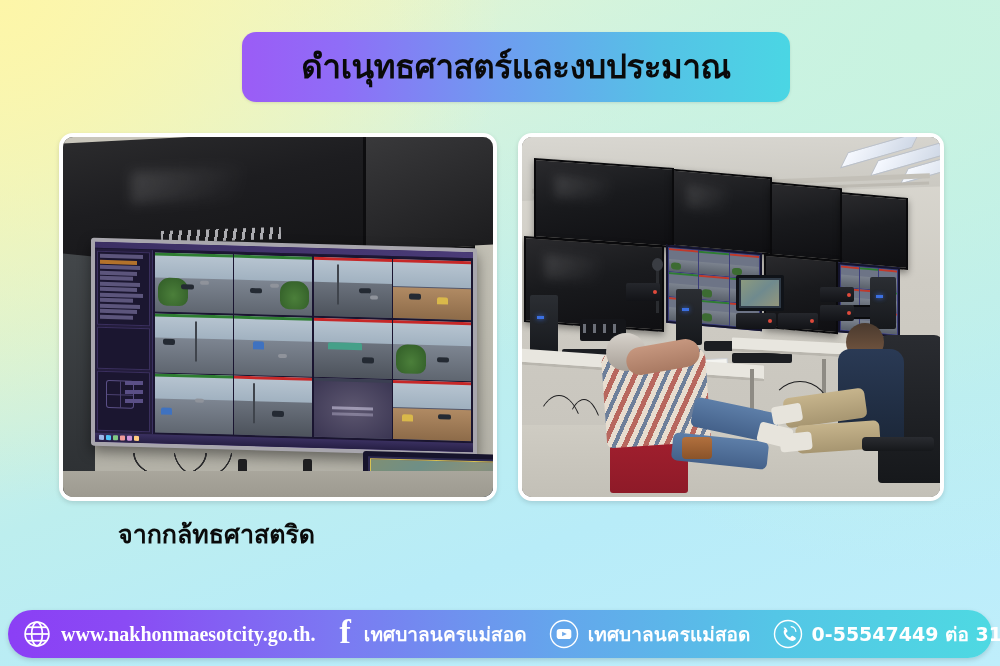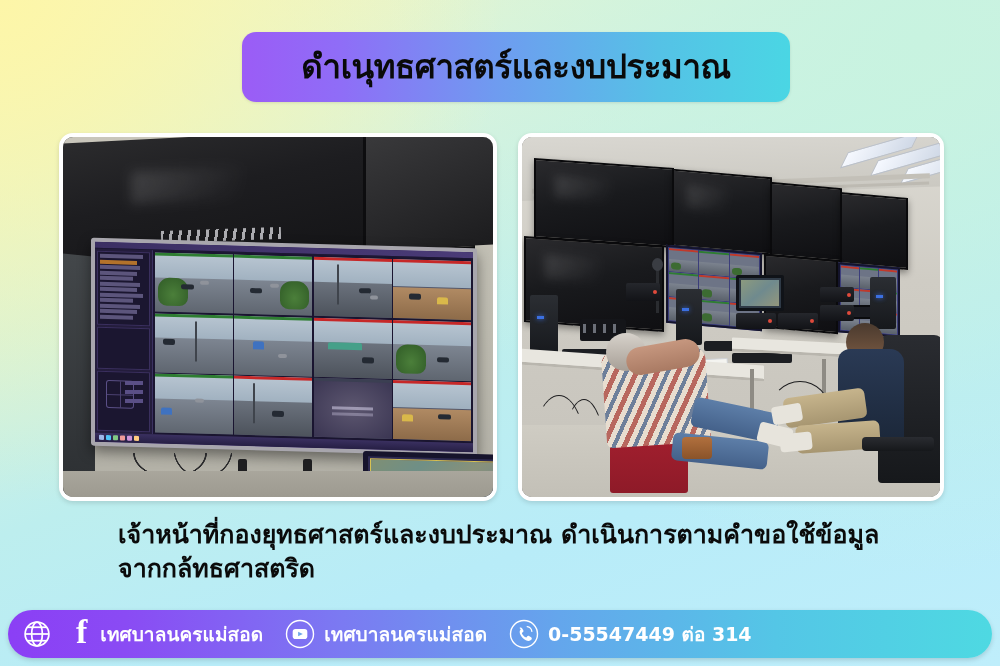--- a/index.html
+++ b/index.html
@@ -481,36 +481,36 @@
       <div class="P-leg" style="left:262px;top:256px;width:82px;height:30px;background:linear-gradient(180deg,#c6b48c,#a79671);transform:rotate(-8deg)"></div>
       <div class="P-leg" style="left:274px;top:286px;width:84px;height:28px;background:linear-gradient(180deg,#c6b48c,#a79671);transform:rotate(-4deg)"></div>
       <div class="P-shoe" style="left:250px;top:268px;width:30px;height:18px;transform:rotate(-10deg)"></div>
       <div class="P-shoe" style="left:258px;top:296px;width:32px;height:18px;transform:rotate(-6deg)"></div>
       <div class="P-chair-black" style="left:340px;top:300px;width:72px;height:14px;border-radius:4px"></div>
     </div>
   </div>
 </div>
 
 <div class="caption">
-  <div>เจ้าหน้าที่กองยุทธศาสตร์และงบประมาณ ดำเนินการตามคำขอใช้ข้อมูล</div>
   <div>จากกล้ทธศาสตริด</div>
 </div>
 
 <div class="footer">
 
   <div class="f-item">
     <span class="ic">
       <svg width="30" height="30" viewBox="0 0 24 24" fill="none" stroke="#ffffff" stroke-width="1.4">
         <circle cx="12" cy="12" r="9.5"></circle>
         <ellipse cx="12" cy="12" rx="4.3" ry="9.5"></ellipse>
         <line x1="2.5" y1="12" x2="21.5" y2="12"></line>
         <line x1="4.3" y1="6.6" x2="19.7" y2="6.6"></line>
         <line x1="4.3" y1="17.4" x2="19.7" y2="17.4"></line>
       </svg>
     </span>
+    <span class="f-url">www.nakhonmaesotcity.go.th.</span>
   </div>
 
   <div class="f-item">
     <span class="ic fb-f">f</span>
     <span class="f-label">เทศบาลนครแม่สอด</span>
   </div>
 
   <div class="f-item">
     <span class="ic">
       <svg width="30" height="30" viewBox="0 0 32 32">

